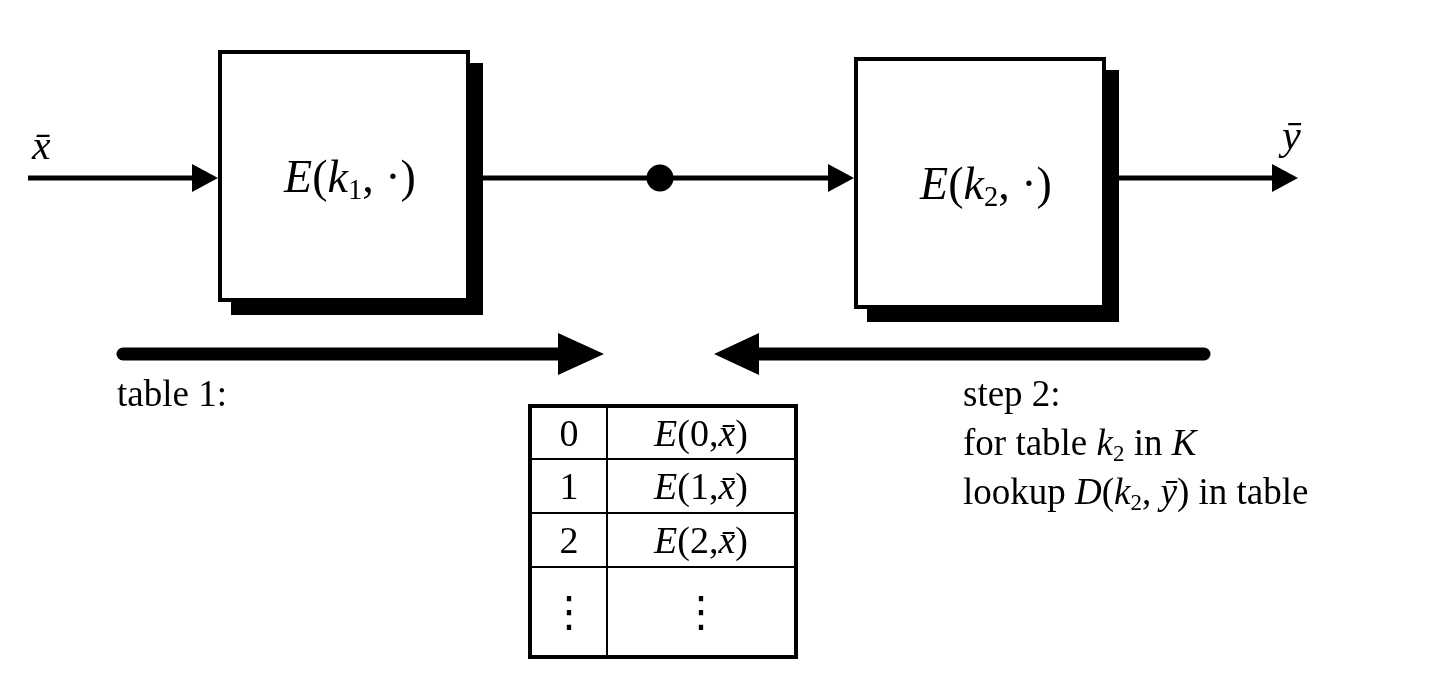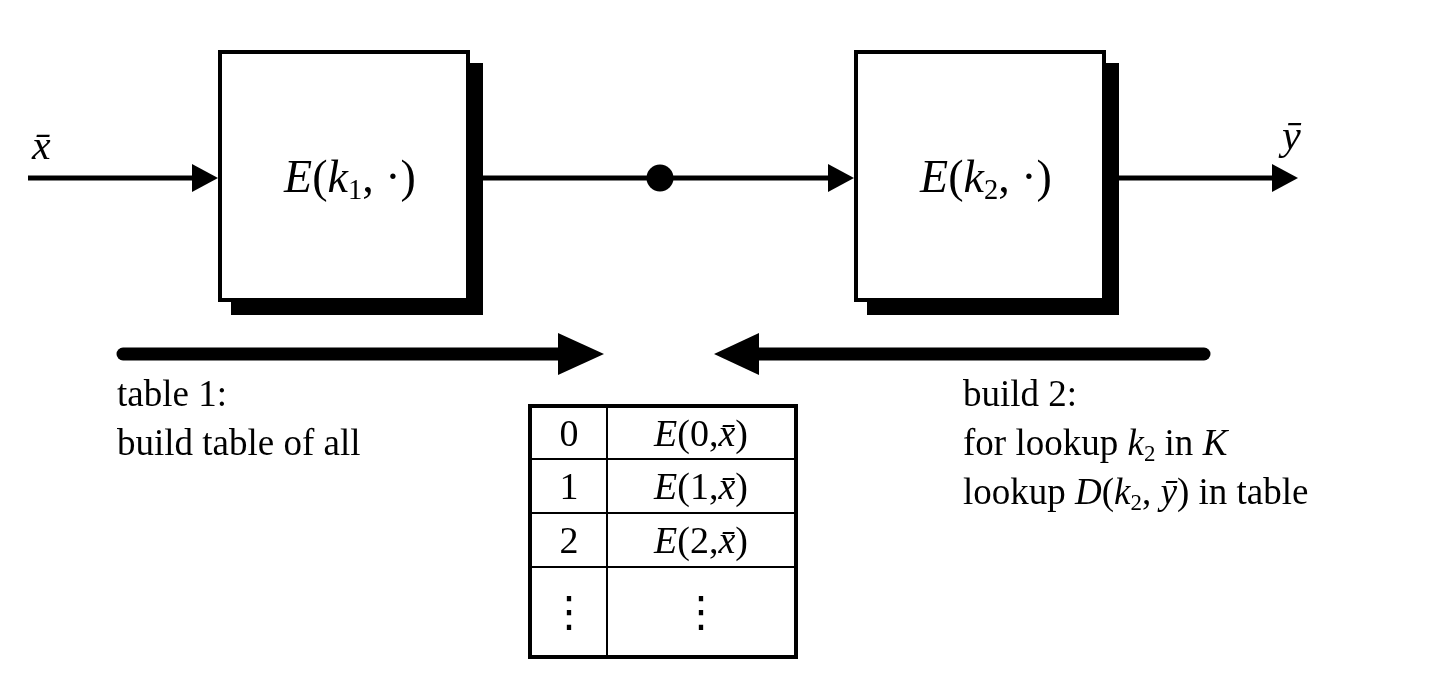--- a/index.html
+++ b/index.html
@@ -57,34 +57,33 @@
     <line x1="757" y1="354" x2="1204" y2="354" stroke-width="13" stroke-linecap="round"></line>
     <polygon points="759,333 759,375 714,354"></polygon>
   </svg>
 
   <div class="sidelabel" style="left:32px;top:124px">x̄</div>
 
   <div class="box" style="left:218px;top:50px">
     <span class="boxlabel"><span class="it">E</span><span>(</span><span class="it">k</span><sub>1</sub><span>, ·)</span></span>
   </div>
 
-  <div class="box" style="left:854px;top:50px">
+  <div class="box" style="left:854px;top:57px">
     <span class="boxlabel"><span class="it">E</span><span>(</span><span class="it">k</span><sub>2</sub><span>, ·)</span></span>
   </div>
 
   <div class="sidelabel" style="left:1282px;top:114px">ȳ</div>
 
   <div class="steptext" style="left:117px;top:369px">
     <div>table 1:</div>
-    <div>build table of all</div>
   </div>
 
   <div class="steptext" style="left:963px;top:369px">
-    <div>build 2:</div>
-    <div><span>for lookup </span><span class="it">k</span><sub>2</sub><span> in </span><span class="it">K</span></div>
+    <div>step 2:</div>
+    <div><span>for table </span><span class="it">k</span><sub>2</sub><span> in </span><span class="it">K</span></div>
     <div><span>lookup </span><span class="it">D</span><span>(</span><span class="it">k</span><sub>2</sub><span>, </span><span class="it">ȳ</span><span>)</span><span> in table</span></div>
   </div>
 
   <div class="lookup-table">
     <div class="trow r1">
       <div class="tcell key">0</div>
       <div class="tcell val">
           <span class="it">E</span>
           <span>(</span>
           <span>0, </span>

